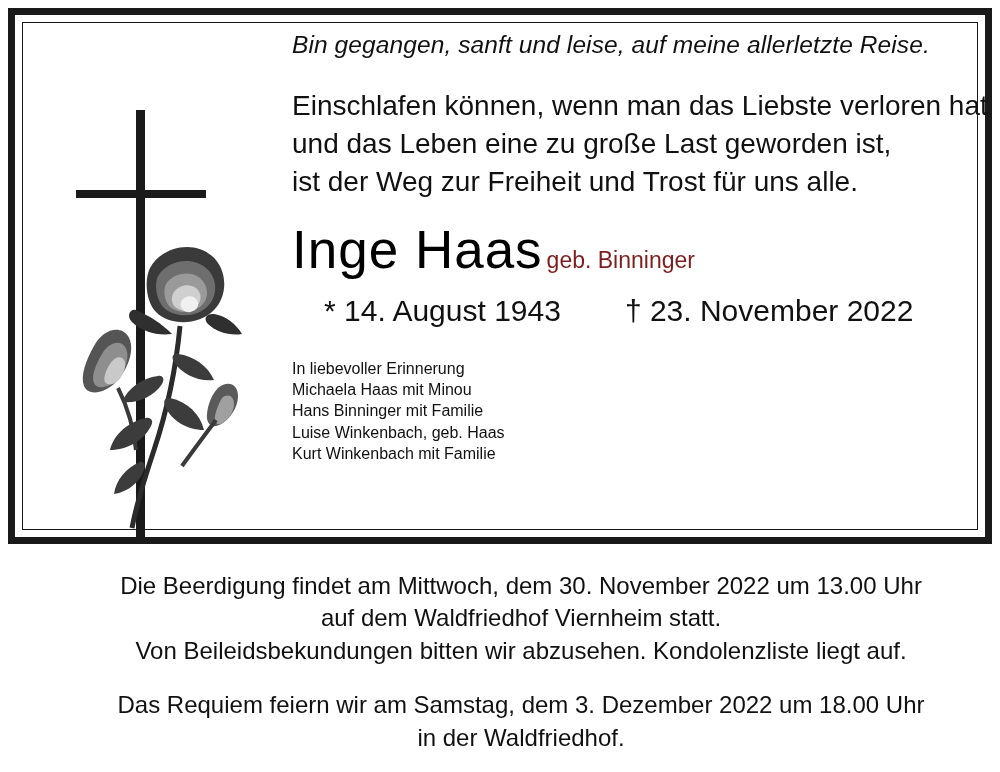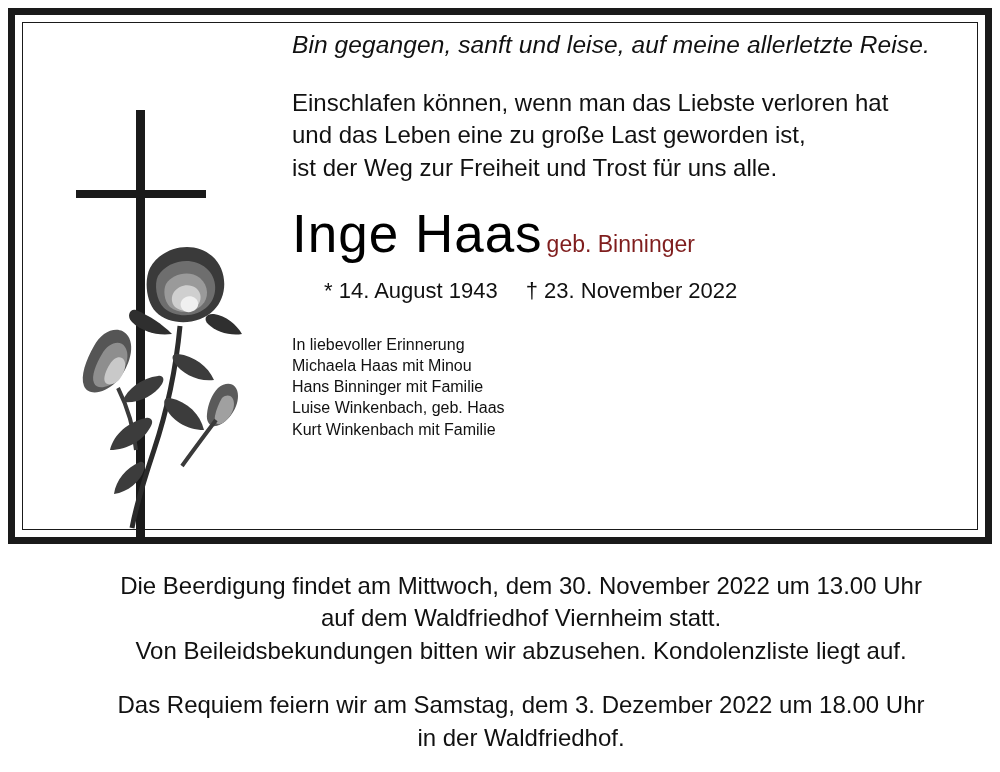--- a/index.html
+++ b/index.html
@@ -66,21 +66,21 @@
   }
   .verse-italic {
     font-style: italic;
     font-size: 24.5px;
     line-height: 1.25;
     letter-spacing: 0.1px;
     margin: 0 0 26px 0;
     white-space: nowrap;
   }
   .verse {
-    font-size: 24px;
+    font-size: 28px;
     line-height: 1.36;
     margin: 0 0 8px 0;
   }
   .verse div { white-space: nowrap; }
 
   .name-line {
     margin-top: 22px;
     display: flex;
     align-items: baseline;
   }
@@ -93,23 +93,23 @@
     color: #000;
   }
   .name-suffix {
     font-size: 23px;
     margin-left: 4px;
     color: #7f1d1d;
   }
   .dates {
     margin-top: 18px;
     margin-left: 32px;
-    font-size: 22px;
+    font-size: 30px;
     display: flex;
-    gap: 28px;
+    gap: 64px;
   }
   .mourners {
     margin-top: 30px;
     font-size: 16px;
     line-height: 1.33;
   }
   .mourners div { white-space: nowrap; }
 
   
   .lower {

